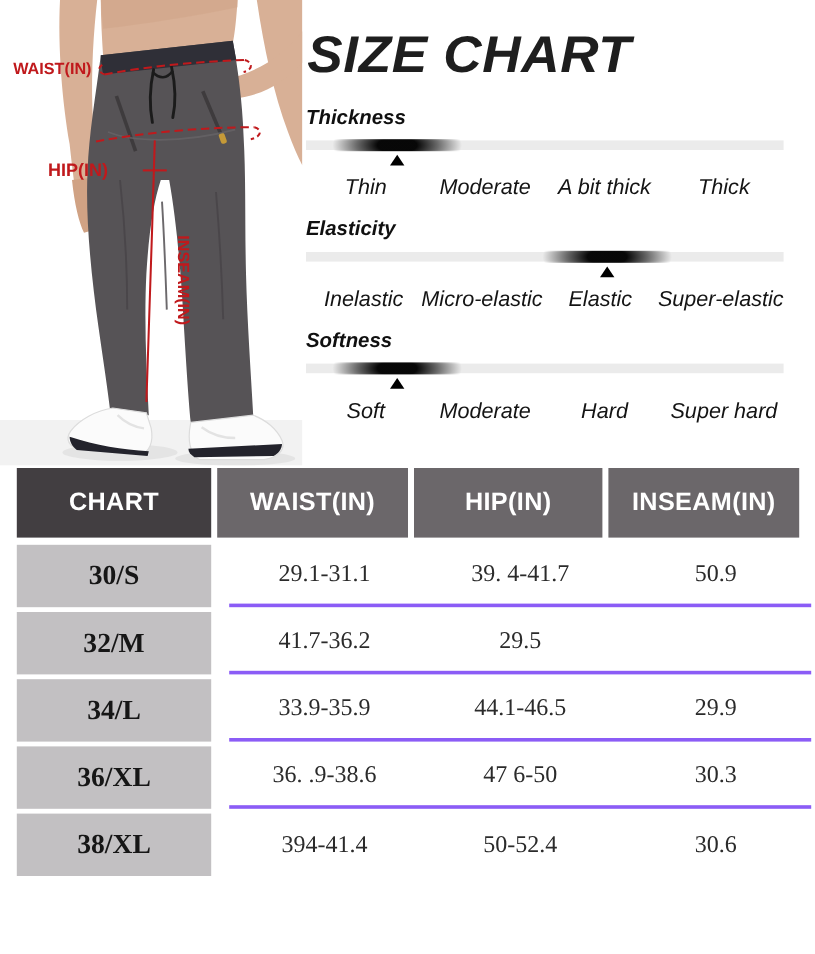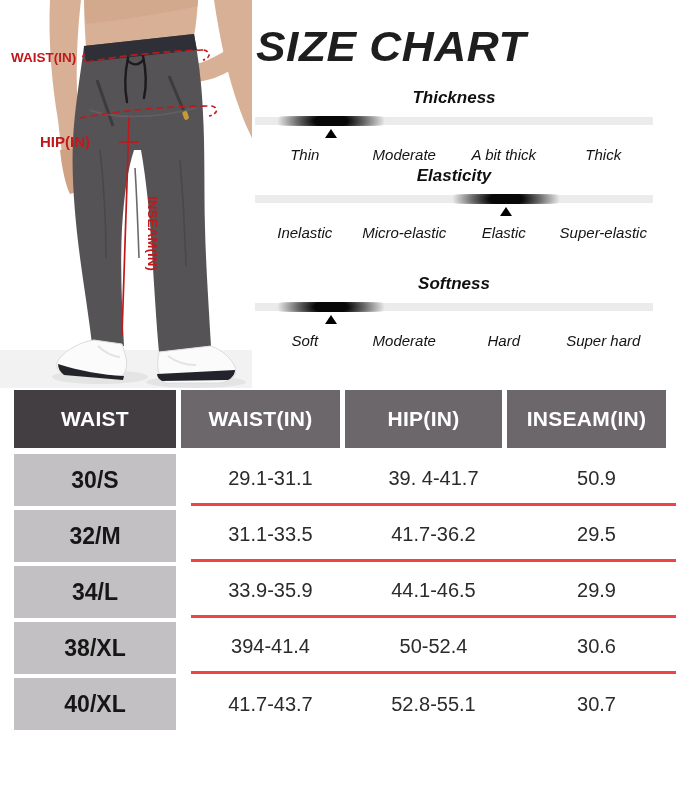--- a/index.html
+++ b/index.html
@@ -9,42 +9,42 @@
 
   
   .photo { position:absolute; left:0; top:0; width:252px; height:388px; }
 
   
   .page-title { position:absolute; left:256px; top:22px; width:410px;
     font-size:43px; font-weight:bold; font-style:italic; letter-spacing:0.5px;
     color:#1e1e1e; transform:scaleX(1.03); transform-origin:left; white-space:nowrap; }
 
   .scale { position:absolute; left:255px; width:398px; height:80px; }
-  .scale-label { font-size:17px; font-weight:bold; font-style:italic; color:#101010;text-align:center; }
+  .scale-label { font-size:17px; font-weight:bold; font-style:italic; color:#101010; }
   .scale-bar { position:relative; margin-top:9px; height:8px; background:#ebebeb; }
   .scale-spot { position:absolute; top:-1px; height:10px; width:150px; transform:translateX(-50%);
     background:radial-gradient(50% 300% at 50% 50%, rgba(0,0,0,0.97) 22%, rgba(0,0,0,0.55) 45%, rgba(0,0,0,0) 72%); }
   .scale-tri { position:absolute; top:12px; width:0; height:0; transform:translateX(-50%);
     border-left:6px solid transparent; border-right:6px solid transparent; border-bottom:9px solid #000; }
   .scale-ticks { display:flex; margin-top:21px; }
-  .scale-ticks span { flex:1 1 25%; text-align:center; font-size:15px; font-style:italic; color:#141414; white-space:nowrap; }
-  #scale-0 { top:88px; } #scale-1 { top:166px; } #scale-2 { top:274px; }
+  .scale-ticks span { flex:1 1 25%; text-align:center; font-size:18px; font-style:italic; color:#141414; white-space:nowrap; }
+  #scale-0 { top:88px; } #scale-1 { top:181px; } #scale-2 { top:274px; }
 
   
   .size-table { position:absolute; left:14px; top:390px; width:652px; }
   .thead { display:grid; grid-template-columns:162px 159px 157px 159px; column-gap:5px; height:58px; }
   .th { display:flex; align-items:center; justify-content:center; color:#fff;
         font-size:21px; font-weight:bold; background:#6b676a; letter-spacing:0.3px; }
   .th.size { background:#423e41; }
-  .tbody { margin-top:6px; }
+  .tbody { margin-top:6px;font-family:Liberation Serif, serif; }
   .trow { display:grid; grid-template-columns:162px 1fr; column-gap:5px; height:52px; margin-bottom:4px; }
   .size-cell { display:flex; align-items:center; justify-content:center;
         background:#c2c0c2; color:#161616; font-size:23px; font-weight:bold; }
   .vals { display:grid; grid-template-columns:159px 157px 159px; column-gap:5px; align-items:center; margin-left:10px; }
-  .trow:not(:last-child) .vals { border-bottom:3px solid #ef4444; }
+  .trow:not(:last-child) .vals { border-bottom:3px solid #8b5cf6; }
   .vcell { text-align:center; font-size:20px; color:#2b2b2b; }
 </style>
 </head>
 <body>
 
 <div class="canvas">
 
   <svg class="photo" viewBox="0 0 252 388">
     <rect width="252" height="388" fill="#ffffff"></rect>
     <rect y="350" width="252" height="38" fill="#f2f2f2"></rect>
@@ -130,62 +130,61 @@
     <div class="scale-ticks">
       <span>Soft</span>
       <span>Moderate</span>
       <span>Hard</span>
       <span>Super hard</span>
     </div>
   </div>
 
   <div class="size-table">
     <div class="thead">
-      <div class="th size">WAIST</div>
+      <div class="th size">CHART</div>
       <div class="th">WAIST(IN)</div>
       <div class="th">HIP(IN)</div>
       <div class="th">INSEAM(IN)</div>
     </div>
     <div class="tbody">
       <div class="trow">
         <div class="size-cell">30/S</div>
         <div class="vals">
           <div class="vcell">29.1-31.1</div>
           <div class="vcell">39. 4-41.7</div>
           <div class="vcell">50.9</div>
         </div>
       </div>
       <div class="trow">
         <div class="size-cell">32/M</div>
         <div class="vals">
-          <div class="vcell">31.1-33.5</div>
           <div class="vcell">41.7-36.2</div>
           <div class="vcell">29.5</div>
         </div>
       </div>
       <div class="trow">
         <div class="size-cell">34/L</div>
         <div class="vals">
           <div class="vcell">33.9-35.9</div>
           <div class="vcell">44.1-46.5</div>
           <div class="vcell">29.9</div>
         </div>
       </div>
       <div class="trow">
+        <div class="size-cell">36/XL</div>
+        <div class="vals">
+          <div class="vcell">36. .9-38.6</div>
+          <div class="vcell">47 6-50</div>
+          <div class="vcell">30.3</div>
+        </div>
+      </div>
+      <div class="trow">
         <div class="size-cell">38/XL</div>
         <div class="vals">
           <div class="vcell">394-41.4</div>
           <div class="vcell">50-52.4</div>
           <div class="vcell">30.6</div>
-        </div>
-      </div>
-      <div class="trow">
-        <div class="size-cell">40/XL</div>
-        <div class="vals">
-          <div class="vcell">41.7-43.7</div>
-          <div class="vcell">52.8-55.1</div>
-          <div class="vcell">30.7</div>
         </div>
       </div>
     </div>
   </div>
 
 </div>
 
 </body></html>

